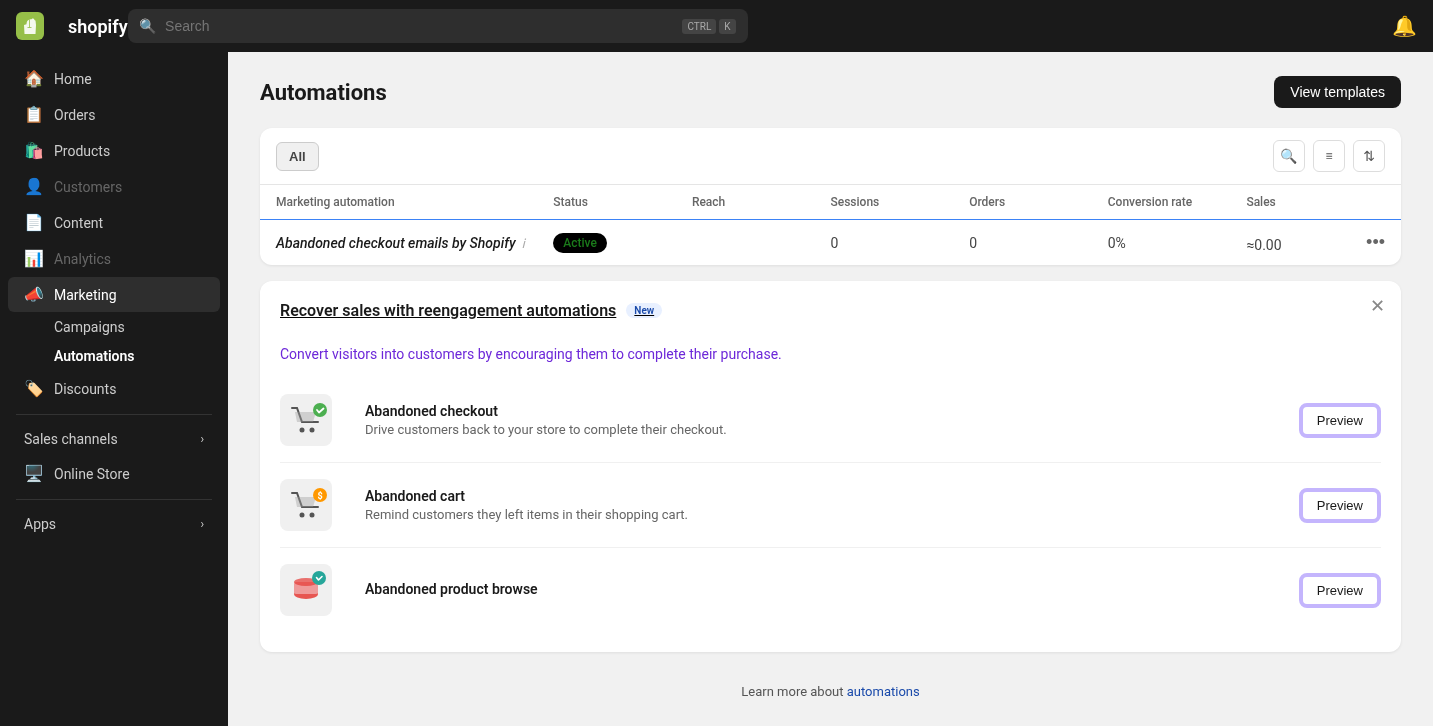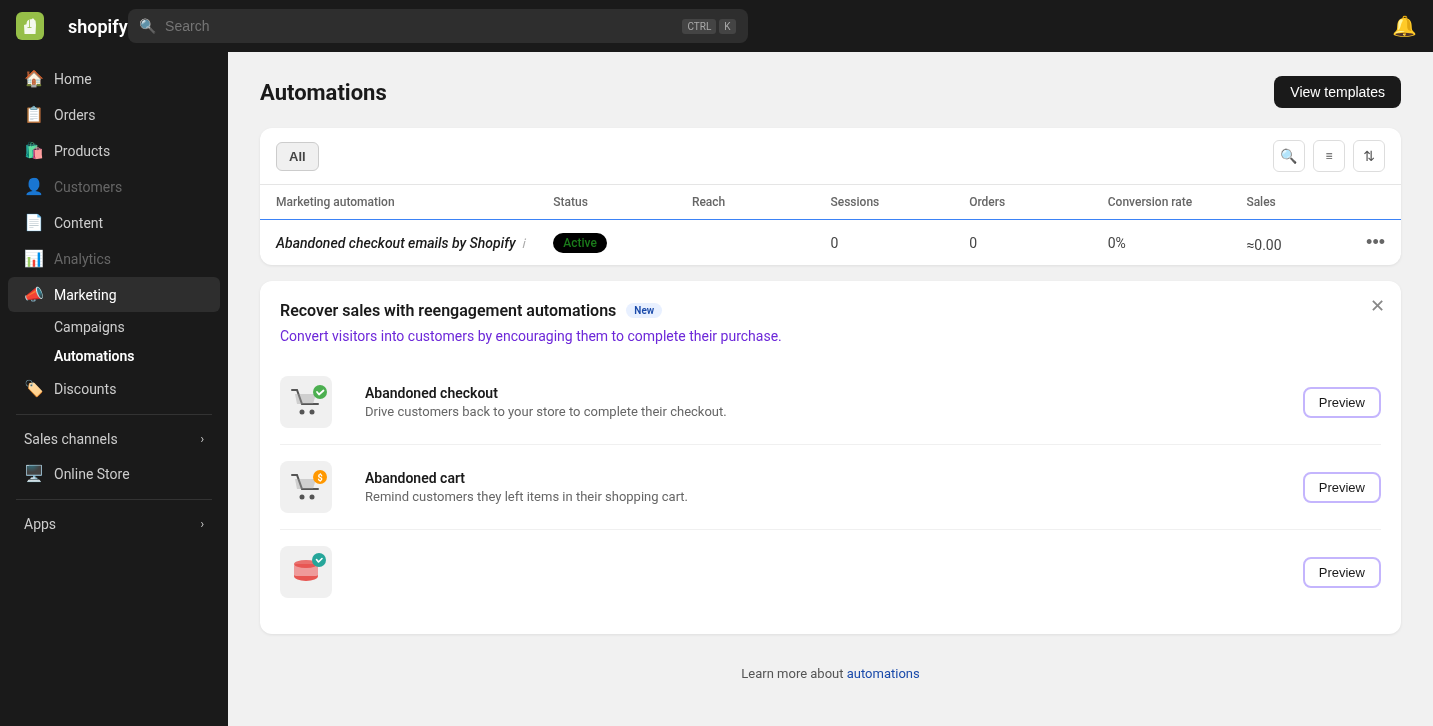--- a/index.html
+++ b/index.html
@@ -239,21 +239,22 @@
       border-radius: 12px;
       padding: 20px;
       box-shadow: 0 1px 3px rgba(0,0,0,0.08);
       margin-bottom: 16px;
       position: relative;
     }
     .reengagement-header {
       display: flex;
       align-items: center;
       gap: 10px;
-      margin-bottom: 8px;
+      margin-bottom: 26px;
+      text-decoration: underline;
     }
     .reengagement-title {
       font-size: 16px;
       font-weight: 600;
       color: #1a1a1a;
     }
     .new-badge {
       background: #e8f0ff;
       color: #1a4aaa;
       padding: 2px 8px;
@@ -291,21 +292,21 @@
       width: 52px;
       height: 52px;
       flex-shrink: 0;
       position: relative;
     }
     .automation-info { flex: 1; }
     .automation-item-title { font-size: 14px; font-weight: 600; color: #1a1a1a; margin-bottom: 3px; }
     .automation-item-desc { font-size: 13px; color: #666; }
     .preview-btn {
       background: #fff;
-      border: 2px solid #c4b5fd;
+      border: 4px solid #c4b5fd;
       border-radius: 8px;
       padding: 6px 14px;
       font-size: 13px;
       cursor: pointer;
       color: #1a1a1a;
       white-space: nowrap;
     }
 
     
     .learn-more {
@@ -535,20 +536,21 @@
               <ellipse cx="18" cy="22" rx="12" ry="5" fill="#e53935" opacity="0.85"></ellipse>
               <rect x="6" y="10" width="24" height="12" rx="2" fill="#ef9a9a"></rect>
               <ellipse cx="18" cy="10" rx="12" ry="4" fill="#e53935" opacity="0.7"></ellipse>
 
               <circle cx="31" cy="6" r="7" fill="#26a69a"></circle>
               <path d="M28.5 5.5l2 2.5 3.5-3.5" stroke="white" stroke-width="1.6" fill="none" stroke-linecap="round" stroke-linejoin="round"></path>
             </g>
           </svg>
         </div>
         <div class="automation-info">
+          <div class="automation-item-title">Abandoned product browse</div>
         </div>
         <button class="preview-btn">Preview</button>
       </div>
 
     </div>
 
     <div class="learn-more">
       <span>Learn more about</span>
       <a href="#">automations</a>
     </div>

